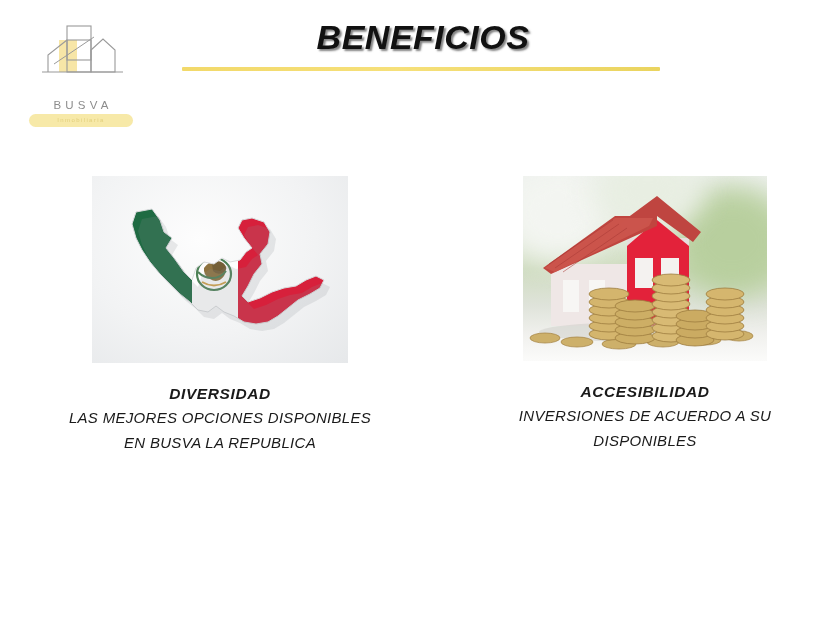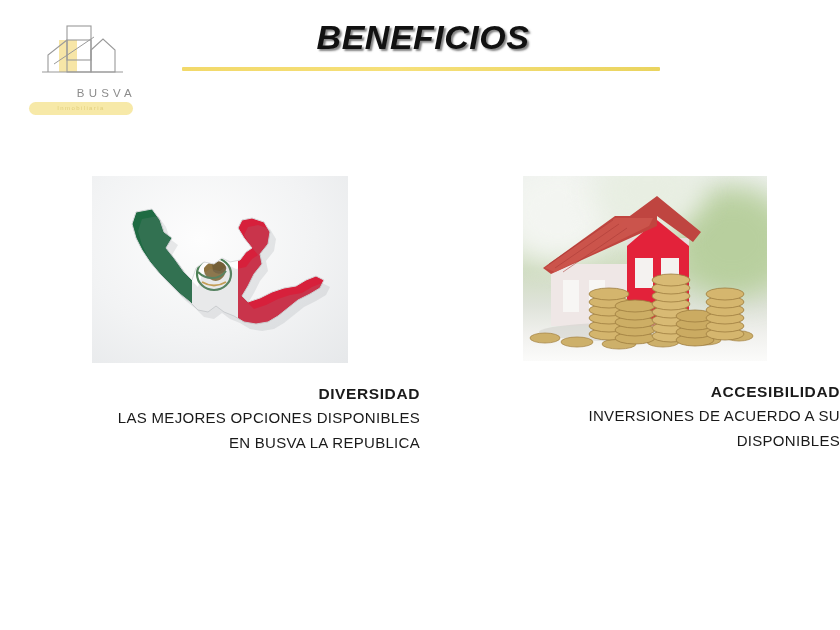--- a/index.html
+++ b/index.html
@@ -26,26 +26,26 @@
     width: 110px;
     height: 96px;
   }
   .logo-mark {
     position: relative;
     width: 110px;
     height: 60px;
   }
   .logo-mark svg { display: block; }
   .logo-word {
-    text-align: right;
+    text-align: center;
     font-size: 11.5px;
     letter-spacing: 4.2px;
     color: #8c8c8c;
     font-weight: 400;
-    margin-top: 5px;
+    margin-top: 17px;
     padding-left: 4px;
     font-family: "Liberation Sans", sans-serif;
   }
   .logo-pill {
     margin: 3px auto 0 auto;
     width: 104px;
     height: 13px;
     background: #f7e9a8;
     border-radius: 7px;
     position: relative;
@@ -131,22 +131,23 @@
   .hc-blob {
     position: absolute;
     border-radius: 50%;
     filter: blur(14px);
   }
   .hc-svg { position: absolute; inset: 0; }
 
   
   .caption {
     margin-top: 20px;
-    text-align: right;
+    text-align: center;
     color: #1a1a1a;
+    font-style: italic;
   }
   .cap-title {
     font-size: 15.5px;
     font-weight: bold;
     letter-spacing: 0.6px;
     line-height: 22px;
   }
   .cap-body {
     font-size: 15px;
     font-weight: 400;

